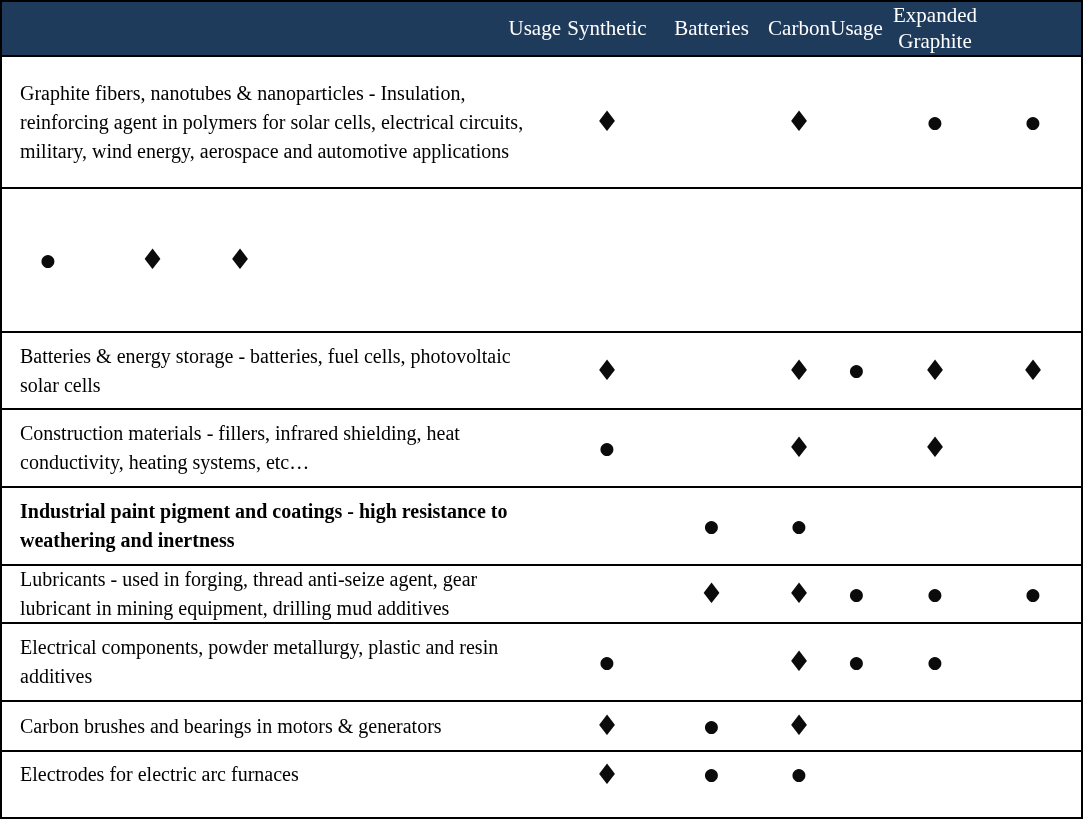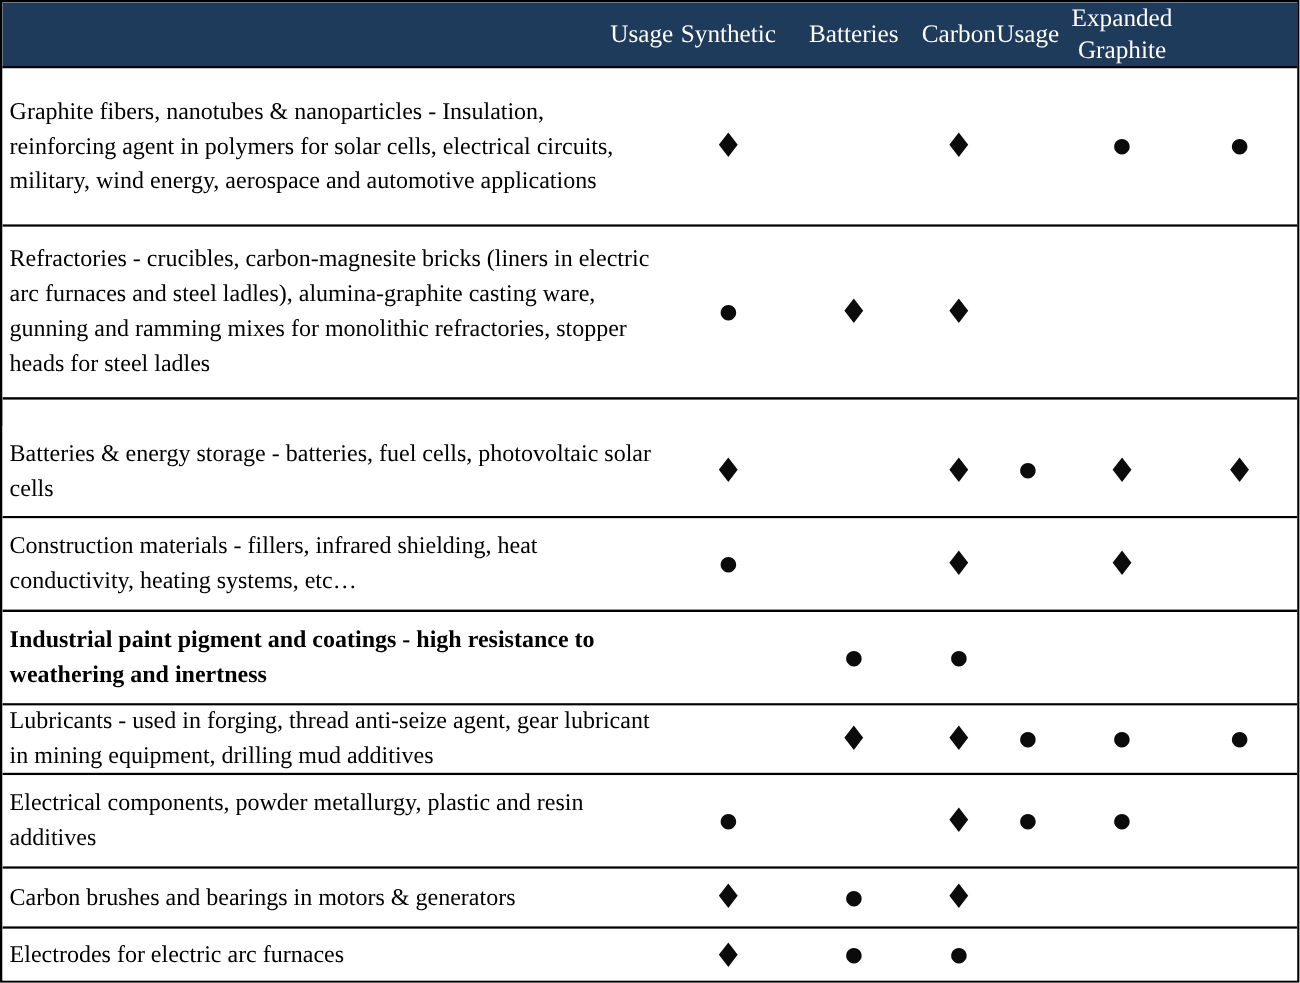--- a/index.html
+++ b/index.html
@@ -41,29 +41,29 @@
   }
   
   .row {
     display: flex;
     border-bottom: 2px solid #000;
     box-sizing: border-box;
     background: #fff;
   }
   .row:nth-of-type(1) { height: 132px; }
   .row:nth-of-type(2) { height: 144px; }
-  .row:nth-of-type(3) { height: 77px; margin-top: 22px; }
+  .row:nth-of-type(3) { height: 77px; }
   .row:nth-of-type(4) { height: 78px; }
   .row:nth-of-type(5) { height: 78px; font-weight: bold; }
   .row:nth-of-type(6) { height: 58px; }
   .row:nth-of-type(7) { height: 78px; }
   .row:nth-of-type(8) { height: 50px; justify-content: center; }
   .row:nth-of-type(9) { height: 45px; border-bottom: none; }
   .row .usage-col {
-    padding-left: 6px;
+    padding-left: 18px;
     padding-right: 14px;
     font-size: 20px;
     line-height: 29px;
     color: #000;
   }
   
   .marker {
     font-family: "DejaVu Sans", sans-serif;
     color: #0b0b0b;
     display: inline-block;
@@ -109,23 +109,20 @@
         </div>
         <div class="cell marker-col c3"></div>
         <div class="cell marker-col c4">
           <span class="marker circle">●</span>
         </div>
         <div class="cell marker-col c5">
           <span class="marker circle">●</span>
         </div>
       </div>
       <div class="row">
-        <div class="cell usage-col">
-          <span>Refractories - crucibles, carbon-magnesite bricks (liners in electric arc furnaces and steel ladles), alumina-graphite casting ware, gunning and ramming mixes for monolithic refractories, stopper heads for steel ladles</span>
-        </div>
         <div class="cell marker-col c0">
           <span class="marker circle">●</span>
         </div>
         <div class="cell marker-col c1">
           <span class="marker diamond">♦</span>
         </div>
         <div class="cell marker-col c2">
           <span class="marker diamond">♦</span>
         </div>
         <div class="cell marker-col c3"></div>

